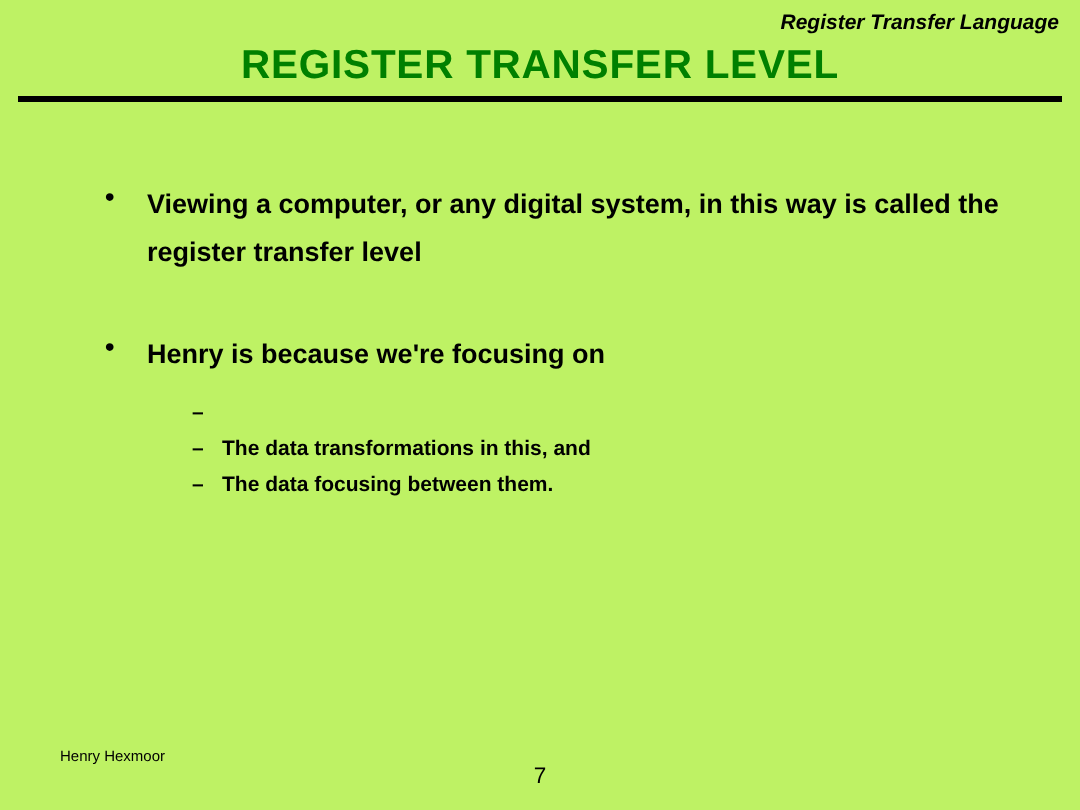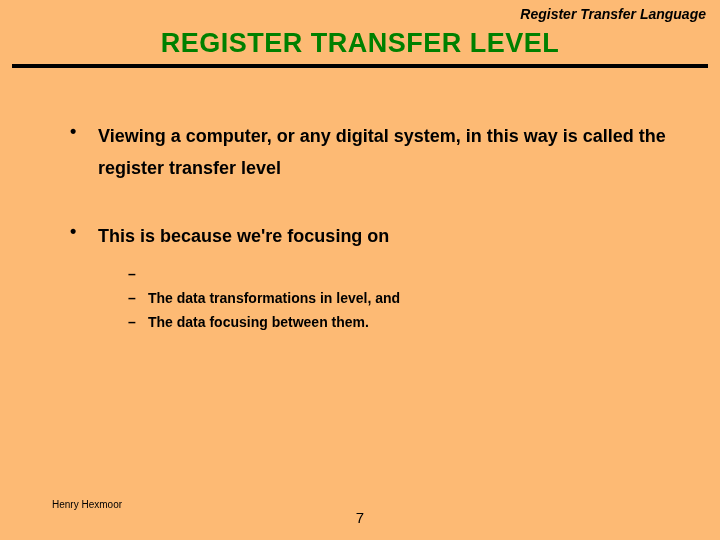--- a/index.html
+++ b/index.html
@@ -1,21 +1,21 @@
 <!DOCTYPE html>
 <html><head>
 <meta charset="utf-8">
 <style>
   * { margin: 0; padding: 0; box-sizing: border-box; }
   html, body { width: 720px; height: 540px; font-family: Arial, Helvetica, sans-serif; background: #fff; color: #000; }
   .slide {
     position: relative;
     width: 720px;
     height: 540px;
-    background: #fdba74;
+    background: #bef264;
   }
   .topic {
     position: absolute;
     top: 6px;
     right: 14px;
     font-size: 14px;
     font-weight: bold;
     font-style: italic;
   }
   .title {
@@ -79,21 +79,20 @@
     font-size: 14px;
     font-weight: bold;
     line-height: 20px;
   }
   .author {
     position: absolute;
     bottom: 30px;
     left: 40px;
     font-size: 10px;
     color: #000;
-    margin-left: 12px;
   }
   .pagenum {
     position: absolute;
     bottom: 14px;
     left: 0;
     width: 100%;
     text-align: center;
     font-size: 15px;
   }
 </style>
@@ -110,30 +109,30 @@
 
   <div class="content">
 
     <div class="bullet1">
       <div class="dot">•</div>
       <div class="text">Viewing a computer, or any digital system, in this way is called the register transfer level</div>
     </div>
 
     <div class="bullet1 compact">
       <div class="dot">•</div>
-      <div class="text">This is because we're focusing on</div>
+      <div class="text">Henry is because we're focusing on</div>
     </div>
 
     <div class="sublist">
       <div class="bullet2">
         <div class="dash">–</div>
       </div>
       <div class="bullet2">
         <div class="dash">–</div>
-        <div class="text">The data transformations in level, and</div>
+        <div class="text">The data transformations in this, and</div>
       </div>
       <div class="bullet2">
         <div class="dash">–</div>
         <div class="text">The data focusing between them.</div>
       </div>
     </div>
 
   </div>
 
   <div class="author">Henry Hexmoor</div>

